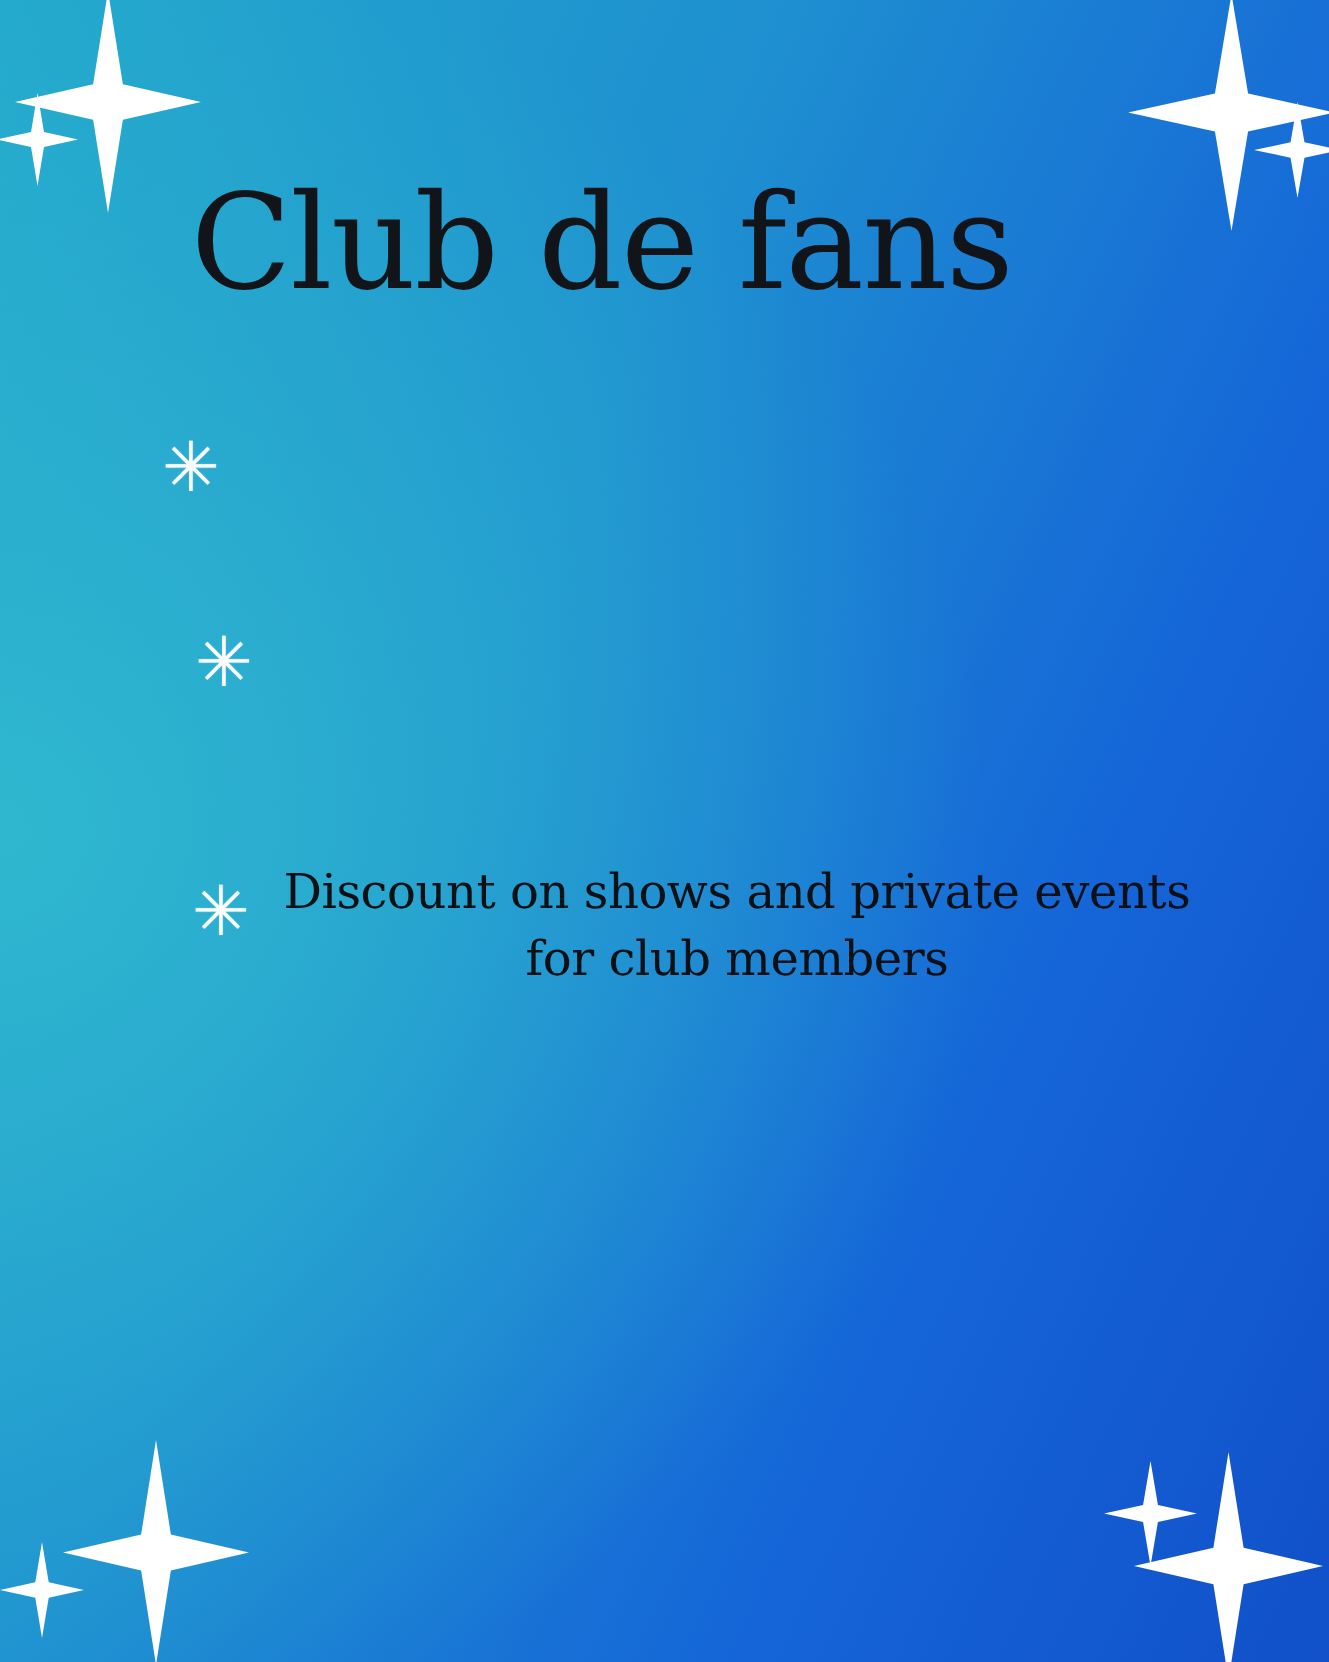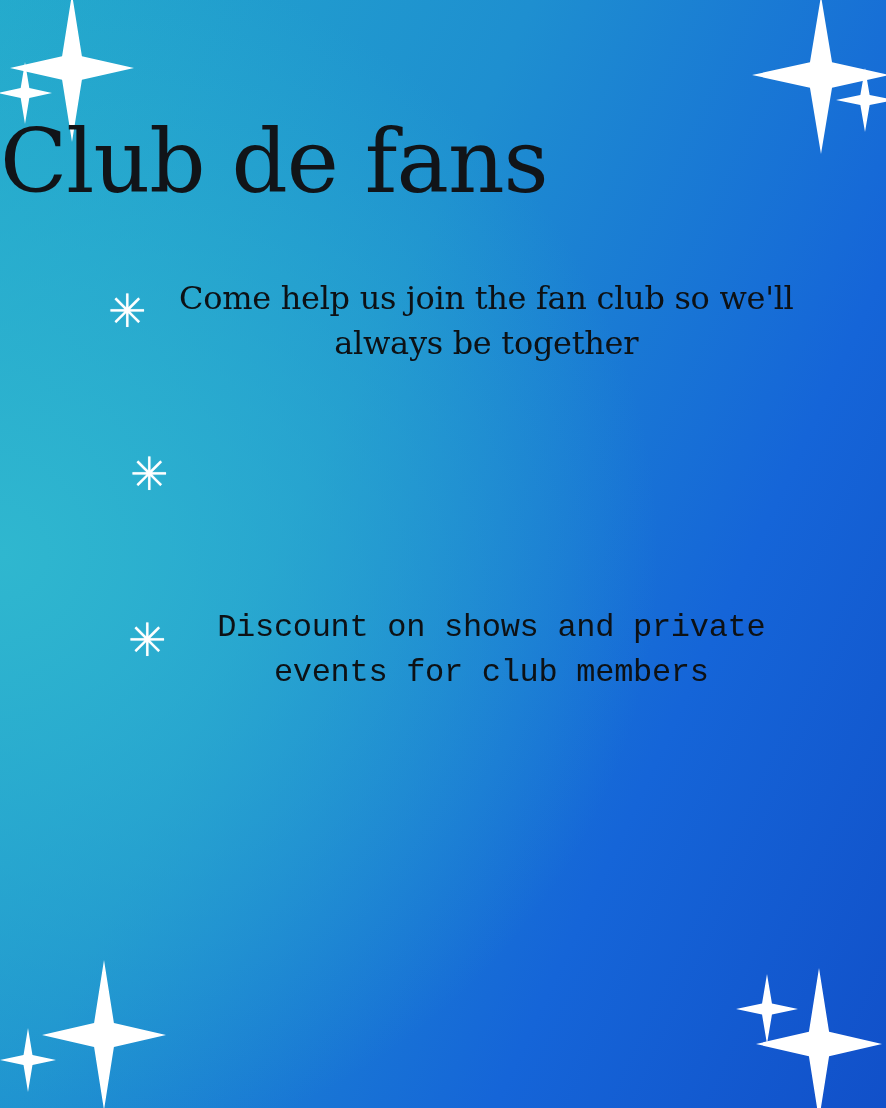--- a/index.html
+++ b/index.html
@@ -55,20 +55,21 @@
   
   .s-br-big   { left: 756px; top: 968px; width: 126px; height: 152px; }
   .s-br-small { left: 736px; top: 974px; width: 62px;  height: 70px; }
 
   
   .title {
     position: absolute;
     top: 78px;
     left: 0;
     width: 802px;
+    text-align: center;
     color: #111418;
     font-family: "DejaVu Serif", "Liberation Serif", serif;
     font-size: 88px;
     font-weight: 400;
     letter-spacing: -1px;
     line-height: 1.0;
     margin-top: 40px;
   }
 
   
@@ -105,21 +106,21 @@
     flex: 1 1 auto;
     text-align: center;
     font-family: "DejaVu Serif", "Liberation Serif", serif;
     font-size: 32px;
     line-height: 1.42;
     letter-spacing: -0.3px;
     color: #0d1115;
   }
   .bullet-1 .bullet-text { padding: 0 6px 0 8px; }
   .bullet-2 .bullet-text { padding: 0 62px 0 10px; }
-  .bullet-3 .bullet-text { padding: 0 20px 0 12px; font-family: Liberation Mono, monospace; }
+  .bullet-3 .bullet-text { padding: 0 20px 0 12px; }
 </style>
 </head>
 <body>
 
 <div class="poster">
 
   <div class="spark s-tl-big"></div>
   <div class="spark s-tl-small"></div>
   <div class="spark s-tr-big"></div>
   <div class="spark s-tr-small"></div>
@@ -127,21 +128,20 @@
   <div class="spark s-bl-small"></div>
   <div class="spark s-br-big"></div>
   <div class="spark s-br-small"></div>
 
   <h1 class="title">Club de fans</h1>
 
   <div class="bullets">
 
     <div class="bullet bullet-1">
       <span class="bullet-mark">✳</span>
-      <span class="bullet-text">Come help us join the fan club so we'll always be together</span>
     </div>
 
     <div class="bullet bullet-2">
       <span class="bullet-mark">✳</span>
     </div>
 
     <div class="bullet bullet-3">
       <span class="bullet-mark">✳</span>
       <span class="bullet-text">Discount on shows and private events for club members</span>
     </div>

